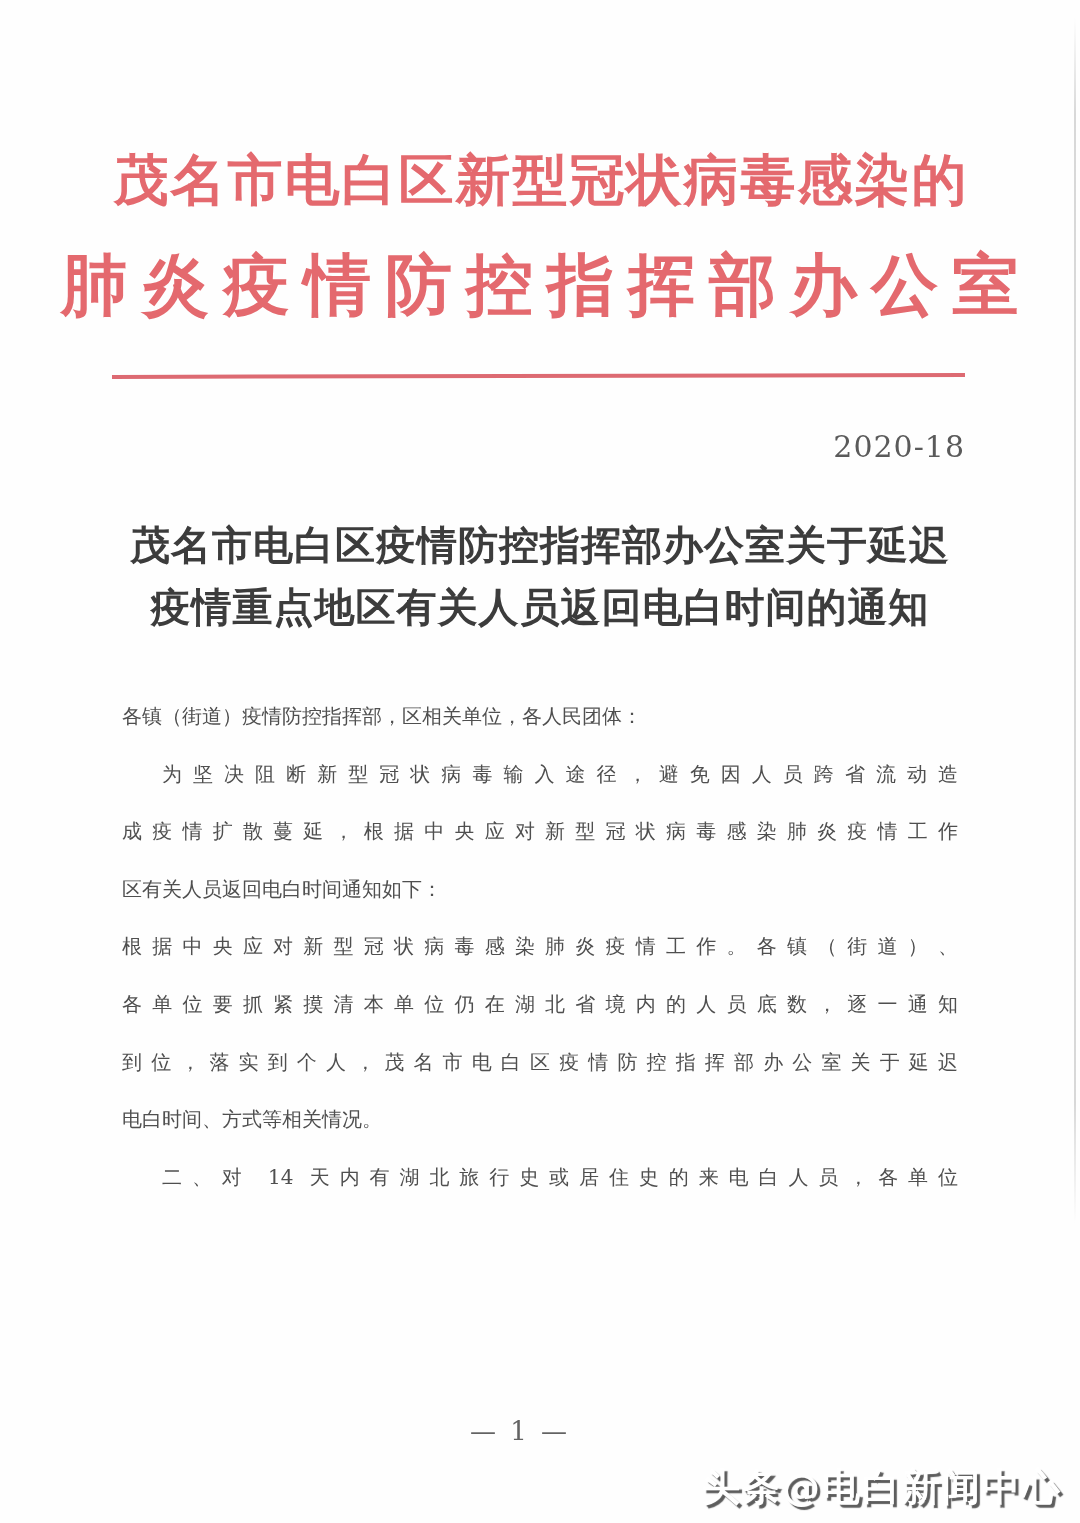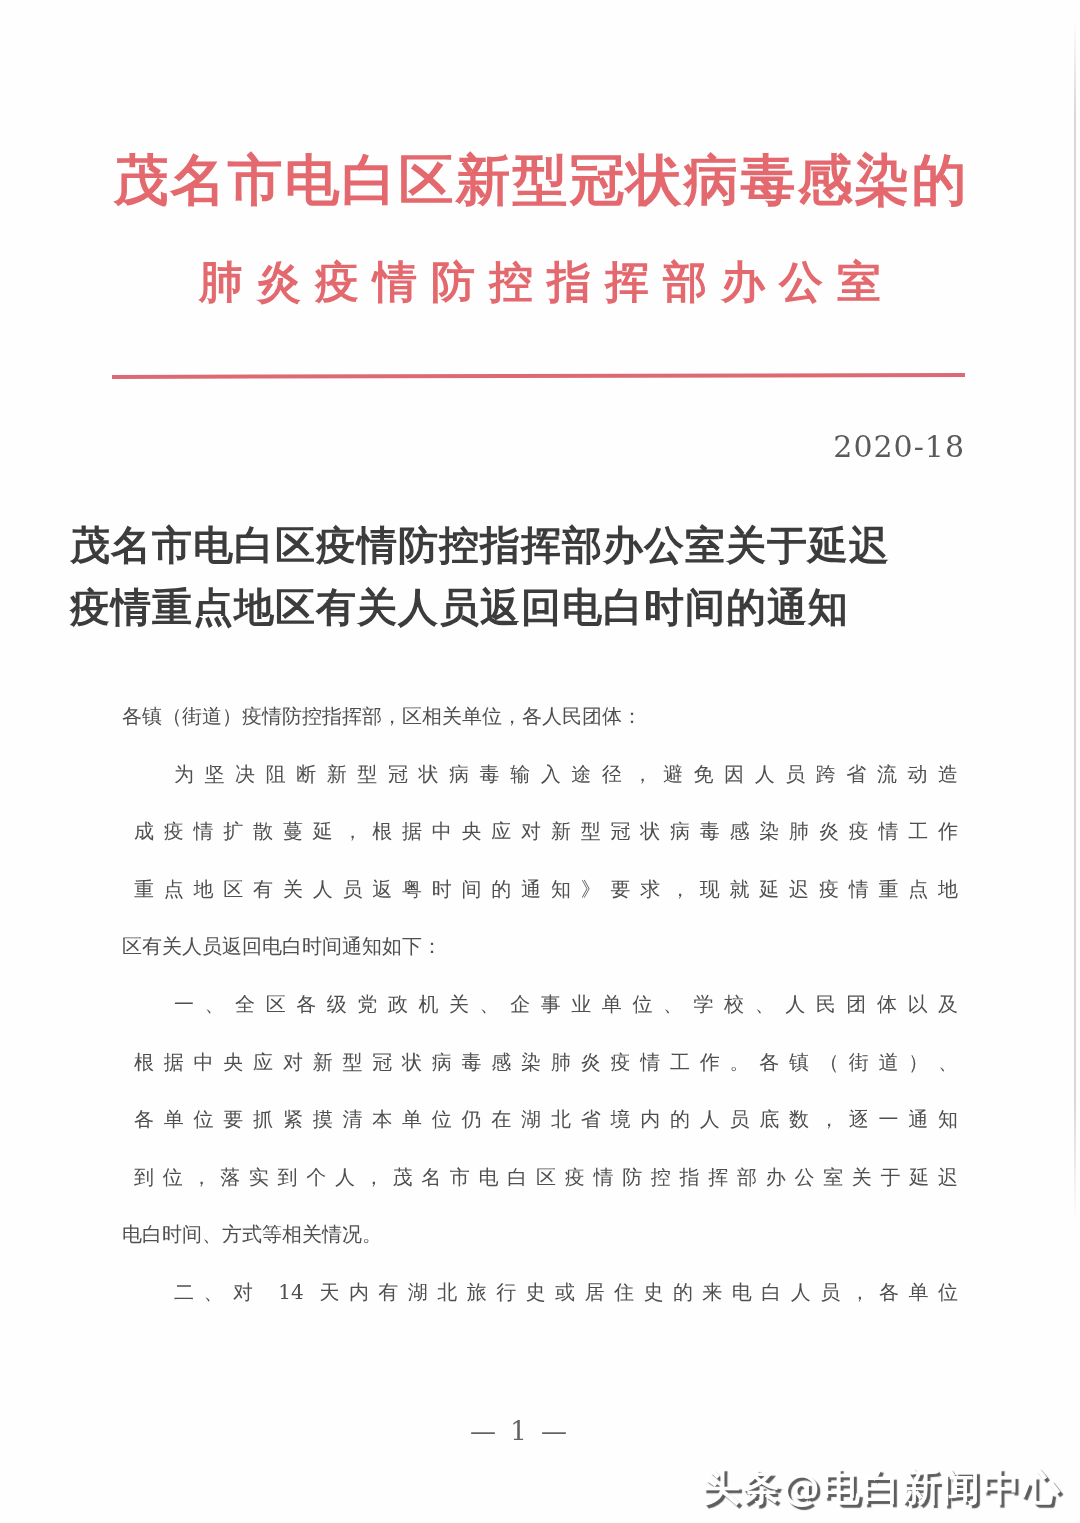--- a/index.html
+++ b/index.html
@@ -18,44 +18,44 @@
   .header{
     position:absolute;left:60px;right:60px;top:0;
     text-align:center;font-weight:bold;
   }
   .header .h-line1{
     position:absolute;left:0;right:0;top:145px;
     font-size:55px;line-height:70px;letter-spacing:2px;margin-right:-2px;
   }
   .header .h-line2{
     position:absolute;left:0;right:0;top:250px;
-    font-size:44px;line-height:70px;letter-spacing:14px;margin-right:-14px;font-family:Liberation Mono, monospace;
+    font-size:67px;line-height:70px;letter-spacing:14px;margin-right:-14px;
   }
   .red-rule{
     position:absolute;left:112px;width:853px;top:374px;height:4px;
     transform:rotate(-0.12deg);
   }
   .doc-number{
     position:absolute;top:430px;right:115px;
     font-size:30px;line-height:34px;color:#5a5a5a;letter-spacing:1px;
   }
   .doc-title{
     position:absolute;left:70px;right:70px;top:514px;
-    font-weight:bold;color:#3c3c3c;
+    text-align:center;font-weight:bold;color:#3c3c3c;
     font-size:40px;line-height:62px;letter-spacing:1px;
   }
   .body-text{
     position:absolute;left:122px;top:688px;width:836px;
     font-size:20px;color:#4f4f4f;
   }
   .body-text .line{
     line-height:57.6px;height:57.6px;overflow:hidden;
     text-align:justify;
   }
-  .body-text .line.fill{text-align-last:justify;margin-left:12px;}
+  .body-text .line.fill{text-align-last:justify;}
   .body-text .line.indent{text-indent:2em;}
   .page-number{
     position:absolute;left:0;right:40px;top:1416px;
     text-align:center;font-size:26px;color:#636363;letter-spacing:3px;
   }
   .watermark{
     position:absolute;top:1462px;right:18px;
     font-family:"DejaVu Sans","Liberation Sans",sans-serif;
     font-weight:bold;font-size:38px;letter-spacing:2px;
     color:#ffffff;
@@ -80,23 +80,21 @@
   <div class="doc-title" style="color: rgb(60, 60, 60);">
     <div>茂名市电白区疫情防控指挥部办公室关于延迟</div>
     <div>疫情重点地区有关人员返回电白时间的通知</div>
   </div>
 
   <div class="body-text" style="color: rgb(79, 79, 79);">
     <div class="line">各镇（街道）疫情防控指挥部，区相关单位，各人民团体：</div>
 
   <div class="line indent fill">为坚决阻断新型冠状病毒输入途径，避免因人员跨省流动造</div>
       <div class="line fill">成疫情扩散蔓延，根据中央应对新型冠状病毒感染肺炎疫情工作</div>
-      <div class="line fill">重点地区有关人员返粤时间的通知》要求，现就延迟疫情重点地</div>
       <div class="line">区有关人员返回电白时间通知如下：</div>
-      <div class="line indent fill">一、全区各级党政机关、企事业单位、学校、人民团体以及</div>
       <div class="line fill">根据中央应对新型冠状病毒感染肺炎疫情工作。各镇（街道）、</div>
       <div class="line fill">各单位要抓紧摸清本单位仍在湖北省境内的人员底数，逐一通知</div>
       <div class="line fill">到位，落实到个人，茂名市电白区疫情防控指挥部办公室关于延迟</div>
       <div class="line">电白时间、方式等相关情况。</div>
       <div class="line indent fill">二、对 14 天内有湖北旅行史或居住史的来电白人员，各单位</div>
     </div>
 
   <div class="page-number">— 1 —</div>
 
   <div class="watermark">头条@电白新闻中心</div>

